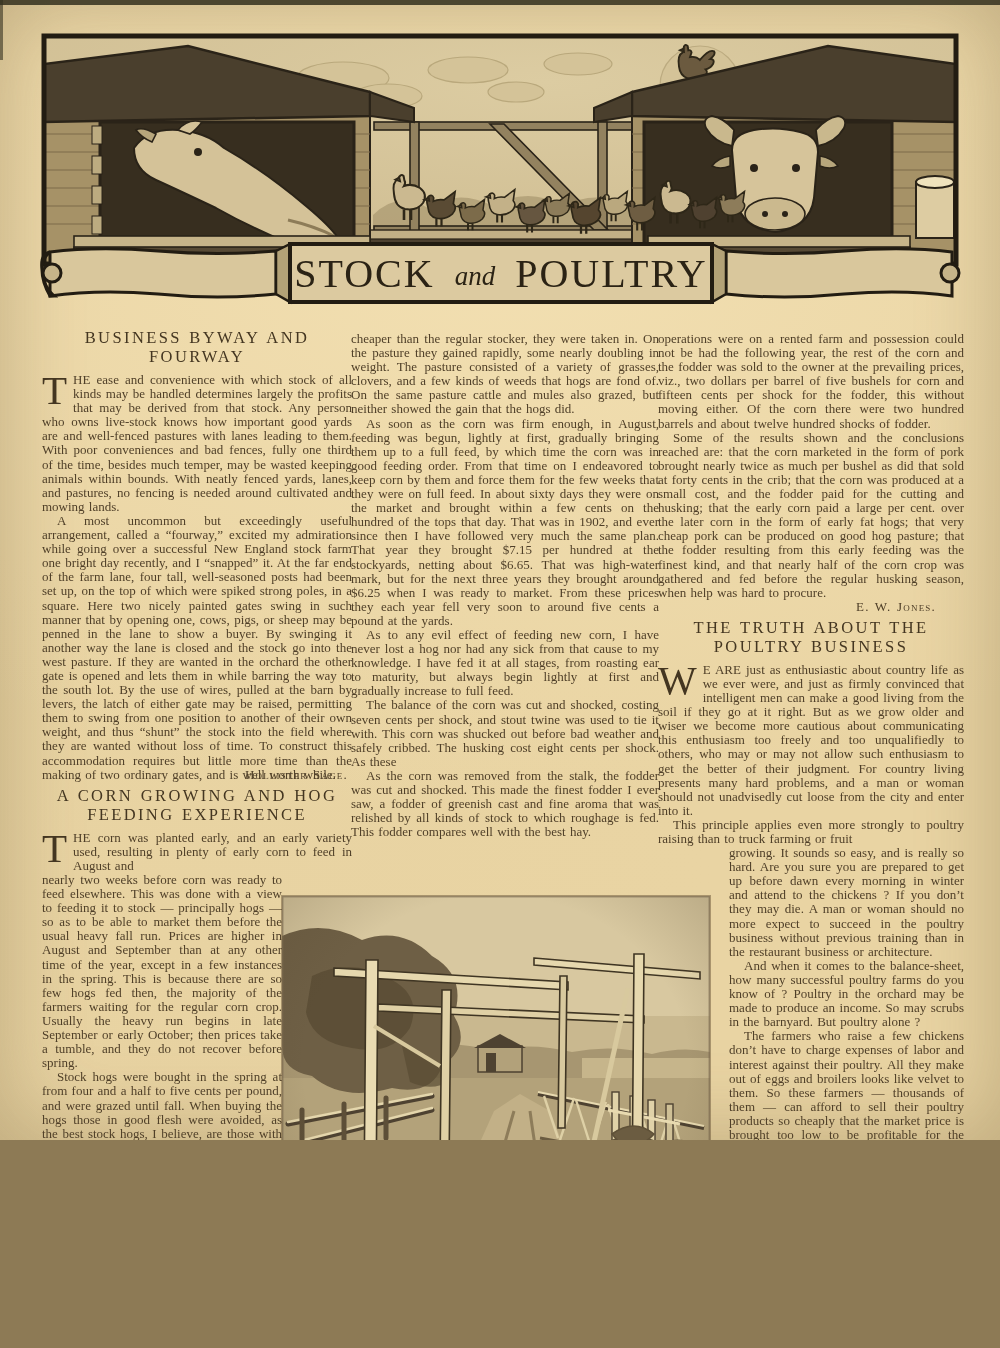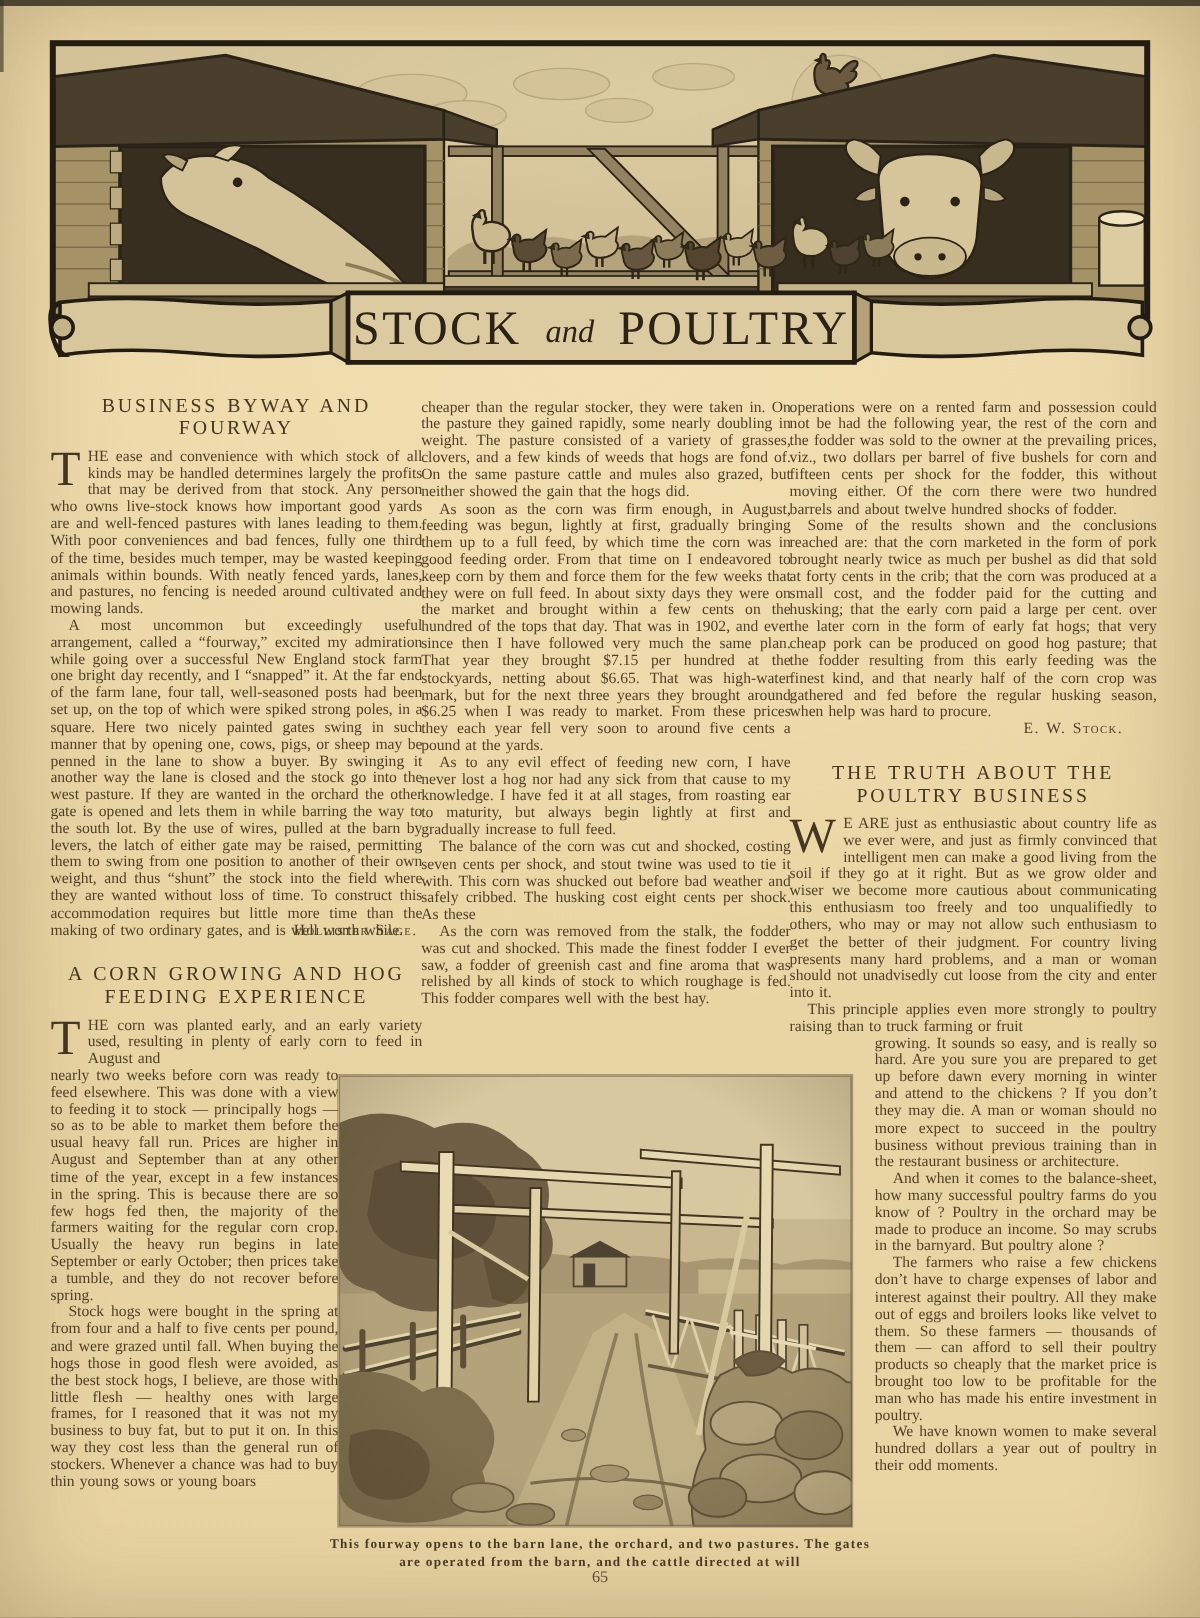--- a/index.html
+++ b/index.html
@@ -1,37 +1,37 @@
 <!DOCTYPE html>
 <html><head>
 <meta charset="utf-8">
 <style>
   html,body{margin:0;padding:0;background:#8d7a55;}
   .page{
-    position:relative;width:1000px;height:1348px;overflow:hidden;
+    position:relative;width:1000px;height:1140px;overflow:hidden;
     font-family:"Liberation Serif",serif;color:#4f3f28;
     background:
       radial-gradient(1200px 800px at 50% 22%, #f2dfb1 0%, rgba(242,223,177,0) 70%),
       radial-gradient(900px 700px at 18% 82%, #e8d3a2 0%, rgba(232,211,162,0) 60%),
       #e9d4a3;
     box-shadow: inset 0 0 90px rgba(105,85,50,.35);
   }
   .scan-edge-top{position:absolute;top:0;left:0;right:0;height:5px;background:#34301f;opacity:.85;}
   .scan-edge-left{position:absolute;top:0;left:0;width:3px;height:60px;background:#34301f;opacity:.6;}
 
   .masthead{position:absolute;left:38px;top:30px;width:926px;height:288px;}
 
   .col{position:absolute;text-align:justify;font-size:13px;line-height:14.1px;word-spacing:1px;}
   .col p{margin:0;}
   .col p.ind{text-indent:15px;}
   .art-head{
     text-align:center;font-size:16.5px;line-height:19px;letter-spacing:2.4px;
     font-weight:normal;color:#443621;margin:0 0 7px 0;
   }
-  .art-head.mid{margin-top:20px;}
+  .art-head.mid{margin-top:4px;}
   .dropcap{
     float:left;font-size:41px;line-height:33px;padding:1px 6px 0 0;color:#443621;
   }
   .sig-pull{display:block;text-align:right;font-variant:small-caps;letter-spacing:1.2px;margin-top:-14.1px;padding-right:4px;}
   .sig-line{display:block;text-align:right;font-variant:small-caps;letter-spacing:1.2px;padding-right:28px;}
   .narrow1{width:240px;clear:left;}
   .narrow3{width:235px;margin-left:71px;clear:both;}
 
   .photo{position:absolute;left:282px;top:896px;width:428px;height:376px;box-shadow:0 0 0 1px rgba(90,72,44,.45);}
   .caption{
@@ -230,21 +230,21 @@
     <p><span>cheaper than the regular stocker, they were taken in. On the pasture they gained rapidly, some nearly doubling in weight. The pasture consisted of a variety of grasses, clovers, and a few kinds of weeds that hogs are fond of. On the same pasture cattle and mules also grazed, but neither showed the gain that the hogs did.</span></p>
     <p class="ind"><span>As soon as the corn was firm enough, in August, feeding was begun, lightly at first, gradually bringing them up to a full feed, by which time the corn was in good feeding order. From that time on I endeavored to keep corn by them and force them for the few weeks that they were on full feed. In about sixty days they were on the market and brought within a few cents on the hundred of the tops that day. That was in 1902, and ever since then I have followed very much the same plan. That year they brought $7.15 per hundred at the stockyards, netting about $6.65. That was high-water mark, but for the next three years they brought around $6.25 when I was ready to market. From these prices they each year fell very soon to around five cents a pound at the yards.</span></p>
     <p class="ind"><span>As to any evil effect of feeding new corn, I have never lost a hog nor had any sick from that cause to my knowledge. I have fed it at all stages, from roasting ear to maturity, but always begin lightly at first and gradually increase to full feed.</span></p>
     <p class="ind"><span>The balance of the corn was cut and shocked, costing seven cents per shock, and stout twine was used to tie it with. This corn was shucked out before bad weather and safely cribbed. The husking cost eight cents per shock. As these</span></p>
     <p class="ind"><span>As the corn was removed from the stalk, the fodder was cut and shocked. This made the finest fodder I ever saw, a fodder of greenish cast and fine aroma that was relished by all kinds of stock to which roughage is fed. This fodder compares well with the best hay.</span></p>
   </div>
 
   <div class="col" style="left:658px;top:332px;width:306px;">
     <p><span>operations were on a rented farm and possession could not be had the following year, the rest of the corn and the fodder was sold to the owner at the prevailing prices, viz., two dollars per barrel of five bushels for corn and fifteen cents per shock for the fodder, this without moving either. Of the corn there were two hundred barrels and about twelve hundred shocks of fodder.</span></p>
     <p class="ind"><span>Some of the results shown and the conclusions reached are: that the corn marketed in the form of pork brought nearly twice as much per bushel as did that sold at forty cents in the crib; that the corn was produced at a small cost, and the fodder paid for the cutting and husking; that the early corn paid a large per cent. over the later corn in the form of early fat hogs; that very cheap pork can be produced on good hog pasture; that the fodder resulting from this early feeding was the finest kind, and that nearly half of the corn crop was gathered and fed before the regular husking season, when help was hard to procure.</span></p>
-    <span class="sig-line">E. W. Stock.</span>
+    <span class="sig-line">E. W. Jones.</span>
     <h2 class="art-head mid">THE TRUTH ABOUT THE POULTRY BUSINESS</h2>
     <p><span class="dropcap">W</span><span>E ARE just as enthusiastic about country life as we ever were, and just as firmly convinced that intelligent men can make a good living from the soil if they go at it right. But as we grow older and wiser we become more cautious about communicating this enthusiasm too freely and too unqualifiedly to others, who may or may not allow such enthusiasm to get the better of their judgment. For country living presents many hard problems, and a man or woman should not unadvisedly cut loose from the city and enter into it.</span></p>
     <p class="ind"><span>This principle applies even more strongly to poultry raising than to truck farming or fruit</span></p>
     <div class="narrow3">
       <p><span>growing. It sounds so easy, and is really so hard. Are you sure you are prepared to get up before dawn every morning in winter and attend to the chickens ? If you don’t they may die. A man or woman should no more expect to succeed in the poultry business without previous training than in the restaurant business or architecture.</span></p>
       <p class="ind"><span>And when it comes to the balance-sheet, how many successful poultry farms do you know of ? Poultry in the orchard may be made to produce an income. So may scrubs in the barnyard. But poultry alone ?</span></p>
       <p class="ind"><span>The farmers who raise a few chickens don’t have to charge expenses of labor and interest against their poultry. All they make out of eggs and broilers looks like velvet to them. So these farmers — thousands of them — can afford to sell their poultry products so cheaply that the market price is brought too low to be profitable for the man who has made his entire investment in poultry.</span></p>
       <p class="ind"><span>We have known women to make several hundred dollars a year out of poultry in their odd moments.</span></p>
     </div>
   </div>

